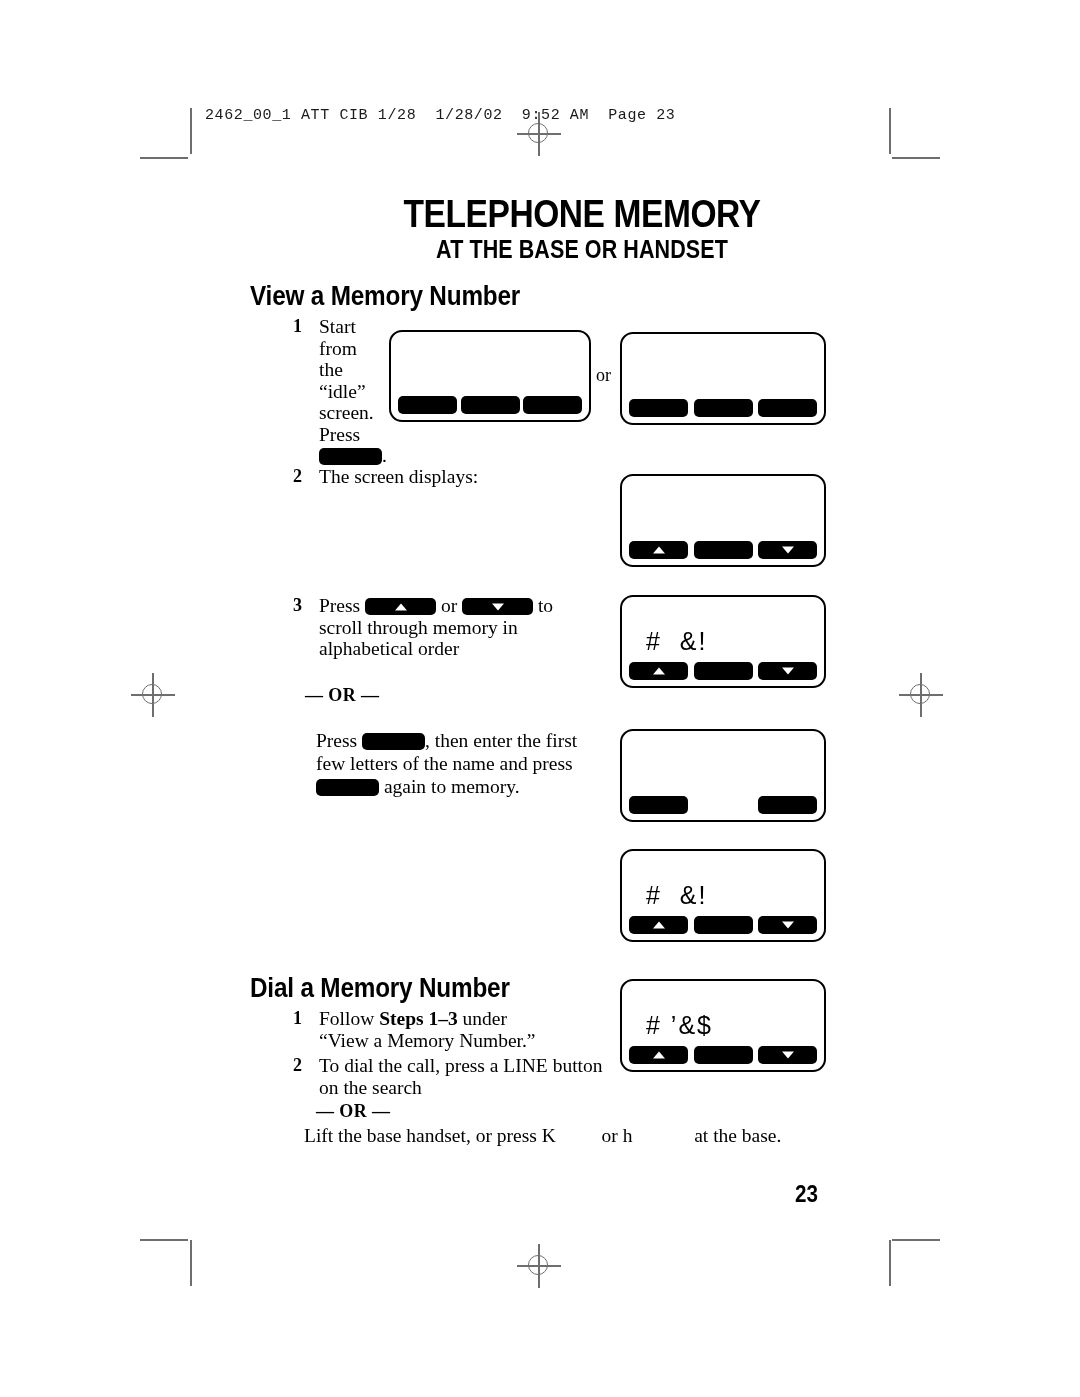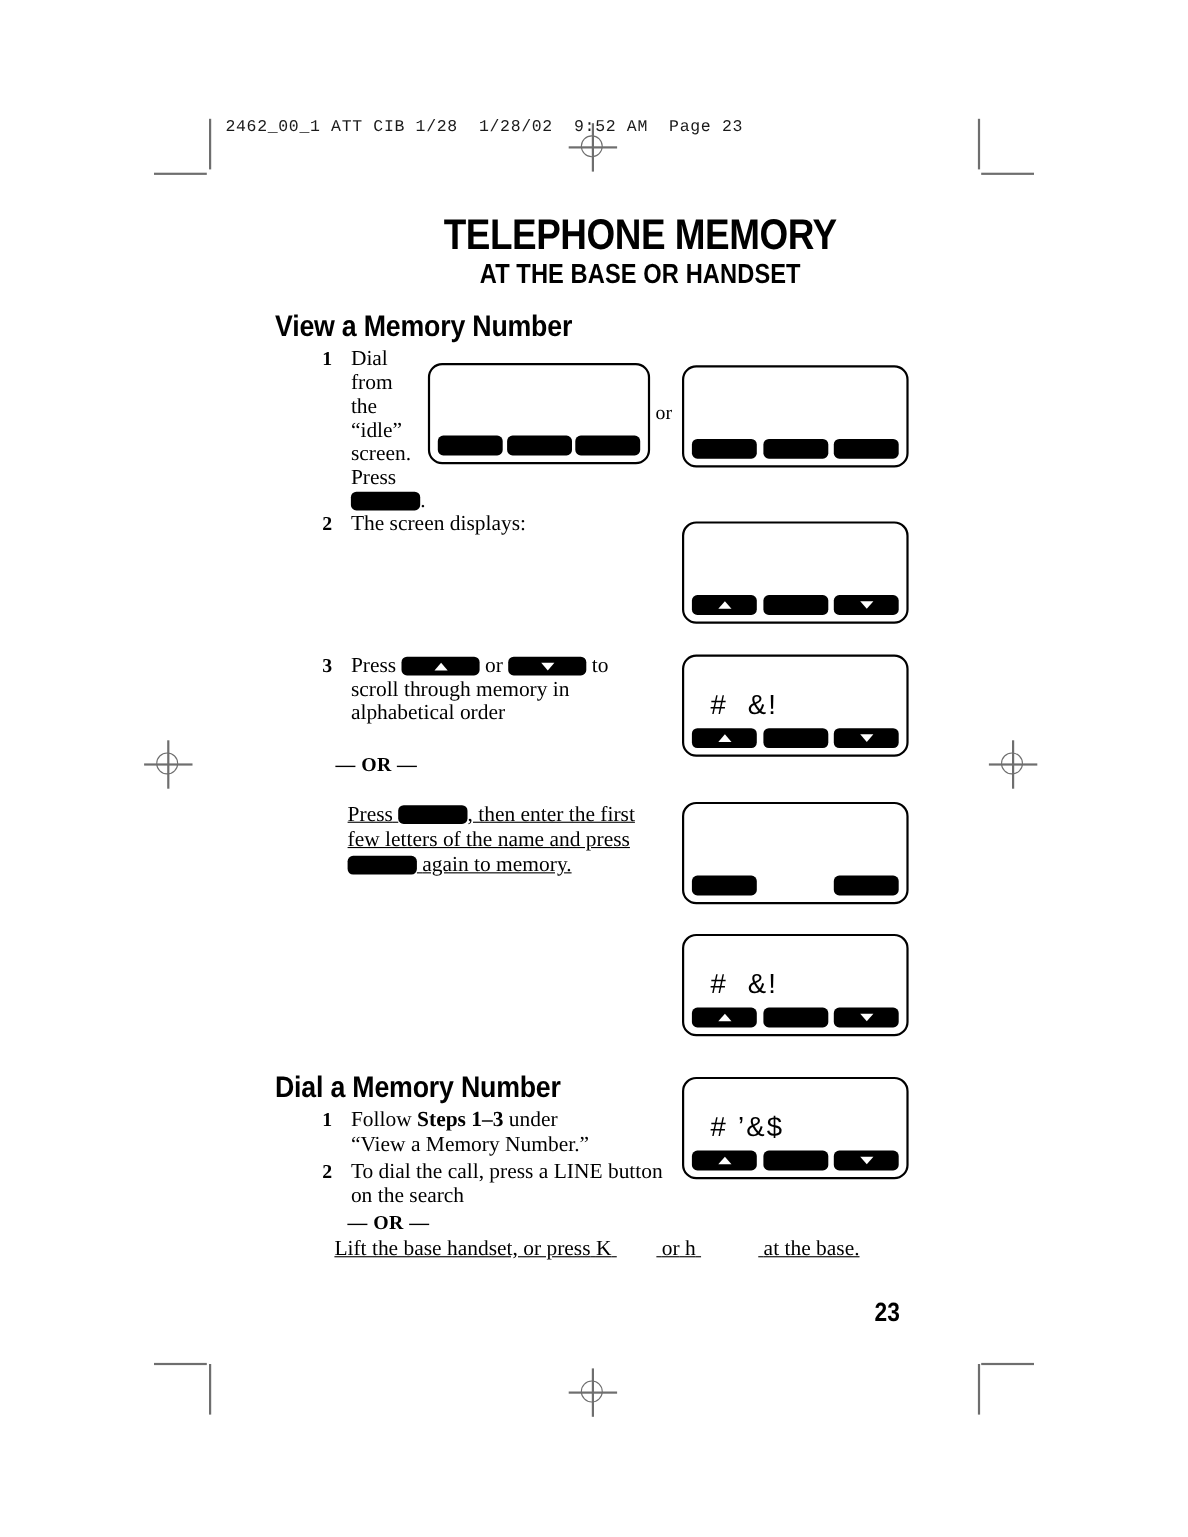--- a/index.html
+++ b/index.html
@@ -50,21 +50,21 @@
   #sec-view{left:250px;top:281px;}
   #sec-dial{left:250px;top:973px;}
 
   
   .step{position:absolute;font-size:19.5px;line-height:21.5px;}
   .step .num{
     position:absolute;left:0;top:0;width:24px;text-align:right;
     font-weight:bold;font-size:18px;
   }
   .step .body{display:block;margin-left:41px;}
-  .ptext{position:absolute;font-size:19.5px;line-height:23px;text-decoration:underline;}
+  .ptext{position:absolute;font-size:19.5px;line-height:23px;}
 
   
   .kb{
     display:inline-block;vertical-align:-3px;
     background:#000;border-radius:5px;
     height:17px;width:63px;
     position:relative;
   }
   .kb.wide{width:71px;}
   .kb .tri{
@@ -158,21 +158,21 @@
     <div class="title-main">TELEPHONE MEMORY</div>
     <div class="title-sub">AT THE BASE OR HANDSET</div>
   </div>
 
   <div class="sec-head" id="sec-view">View a Memory Number</div>
   <div class="sec-head" id="sec-dial">Dial a Memory Number</div>
 
   <div class="step" style="left:278px;top:316px;width:120px;">
     <span class="num">1</span>
     <span class="body">
-      <span>Dial</span><br>
+      <span>Start</span><br>
       <span>from</span><br>
       <span>the</span><br>
       <span>“idle”</span><br>
       <span>screen.</span><br>
       <span>Press</span><br>
       <span class="kb"></span><span>.</span>
     </span>
   </div>
 
   <div class="lcd" style="left:389px;top:330px;width:202px;height:92px;">

